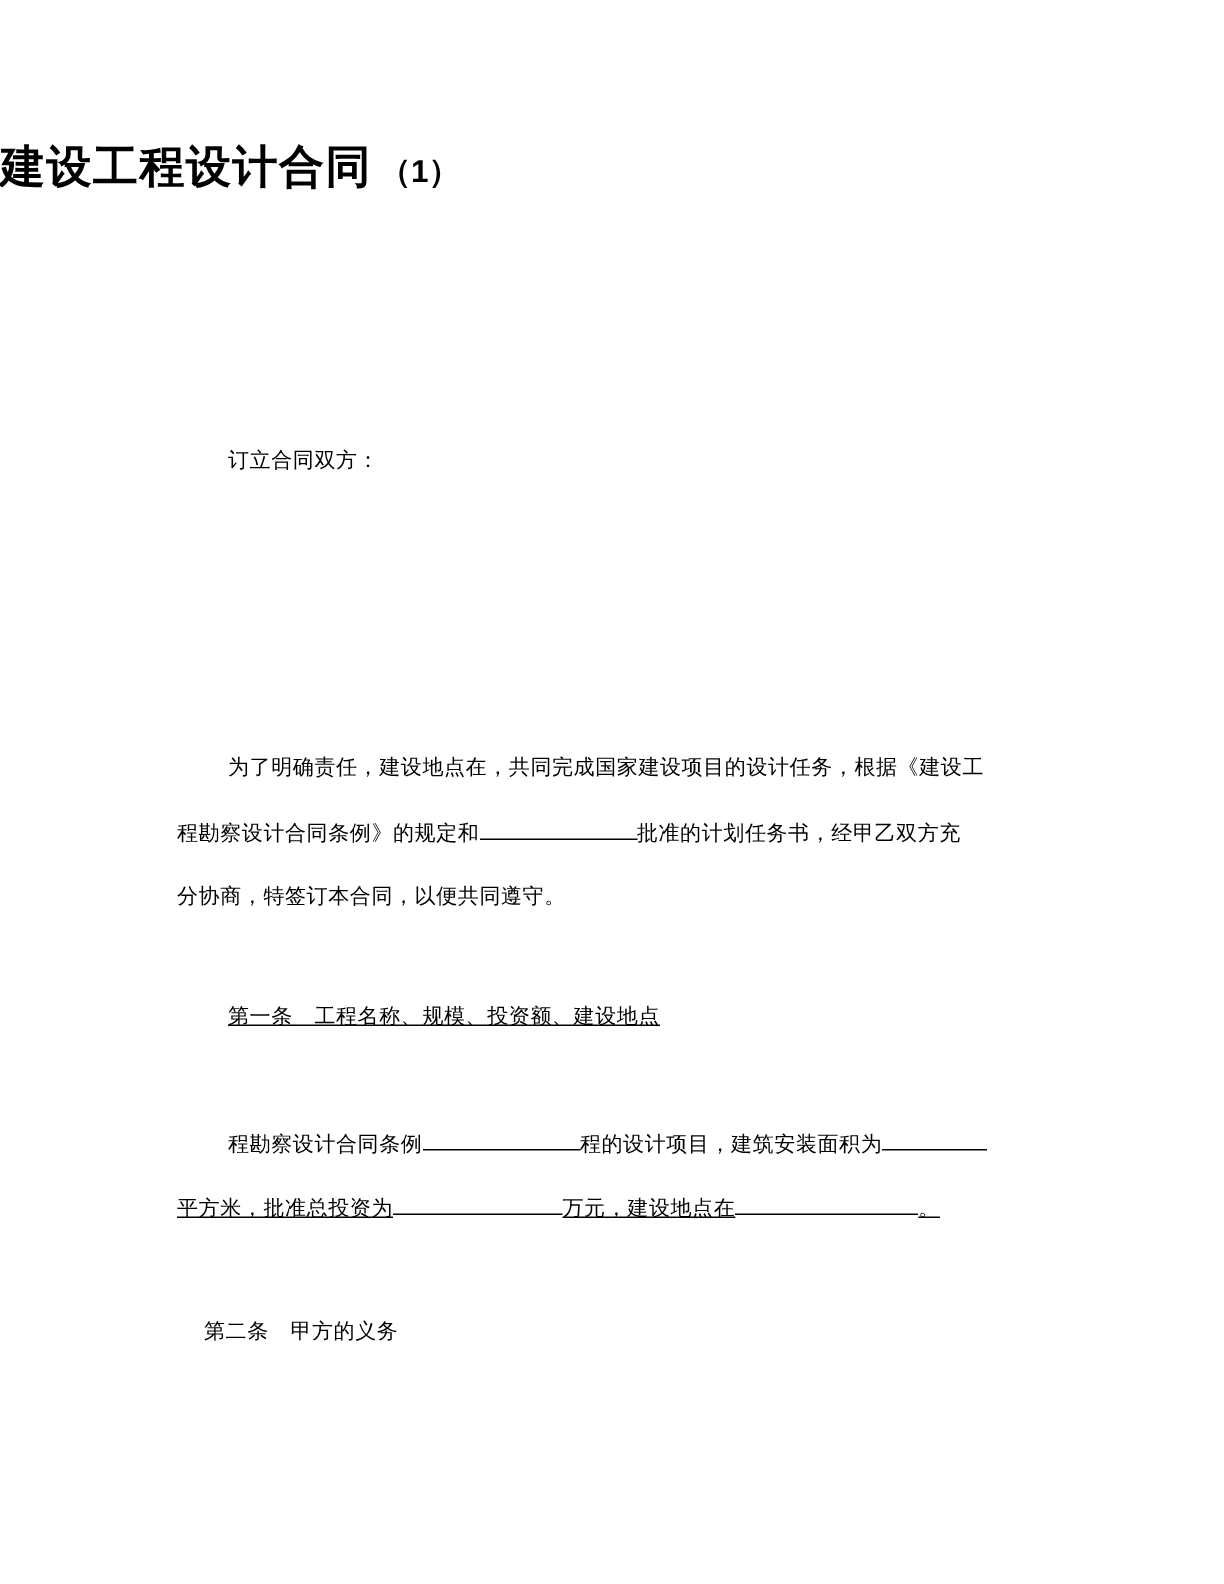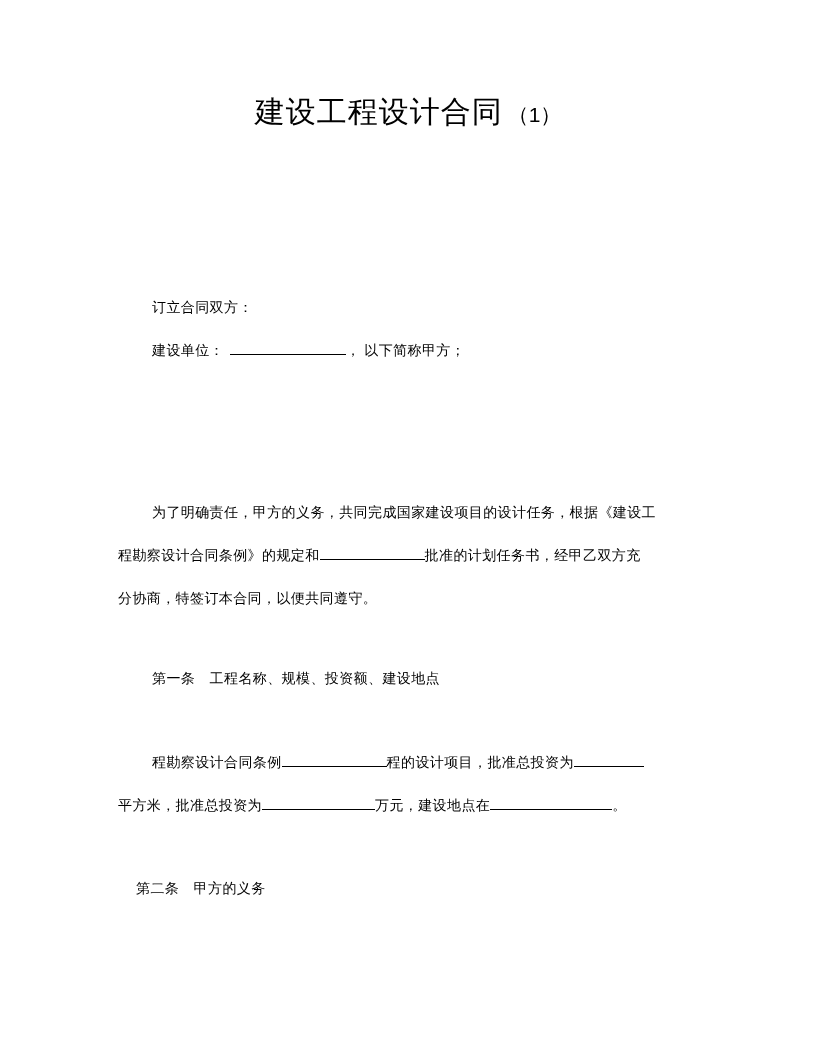--- a/index.html
+++ b/index.html
@@ -14,23 +14,23 @@
     background: #ffffff;
     overflow: hidden;
     font-family: "Liberation Serif", "DejaVu Serif", serif;
     color: #000000;
   }
   .doc-title {
     position: absolute;
     top: 92px;
     left: 0;
     width: 816px;
-    text-align: center;
+    text-align: left;
     font-family: "Liberation Sans", "DejaVu Sans", sans-serif;
-    font-weight: normal;
+    font-weight: bold;
     line-height: 40px;
     white-space: nowrap;
   }
   .doc-title .title-main {
     font-size: 30px;
     letter-spacing: 1px;
   }
   .doc-title .title-suffix {
     font-size: 21px;
     letter-spacing: 0;
@@ -61,38 +61,35 @@
 <body>
 
 <div class="page">
 
   <div class="doc-title">
     <span class="title-main">建设工程设计合同</span><span class="title-suffix">（1）</span>
   </div>
 
   <div class="line" style="top:297px; left:152px;">订立合同双方：</div>
 
-  <div class="line" style="top:340px; left:152px;">
-    <span>建设单位：</span><span class="gap-sm"></span><span class="blank w116"></span><span>， 以下简称甲方；</span>
-  </div>
 
 
-  <div class="line" style="top:502px; left:152px;">为了明确责任，甲方的义务，共同完成国家建设项目的设计任务，根据《建设工</div>
+  <div class="line" style="top:502px; left:152px;">为了明确责任，建设地点在，共同完成国家建设项目的设计任务，根据《建设工</div>
 
   <div class="line" style="top:545px; left:118px;">
     <span>程勘察设计合同条例》的规定和</span><span class="blank w105"></span><span>批准的计划任务书，经甲乙双方充</span>
   </div>
 
   <div class="line" style="top:588px; left:118px;">分协商，特签订本合同，以便共同遵守。</div>
 
-  <div class="line" style="top:668px; left:152px;">第一条　工程名称、规模、投资额、建设地点</div>
+  <div class="line" style="top:668px; left:152px;text-decoration:underline;">第一条　工程名称、规模、投资额、建设地点</div>
 
   <div class="line" style="top:752px; left:152px;">
-    <span>程勘察设计合同条例</span><span class="blank w105"></span><span>程的设计项目，批准总投资为</span><span class="blank w70"></span>
+    <span>程勘察设计合同条例</span><span class="blank w105"></span><span>程的设计项目，建筑安装面积为</span><span class="blank w70"></span>
   </div>
 
-  <div class="line" style="top:795px; left:118px;">
+  <div class="line" style="top:795px; left:118px;text-decoration:underline;">
     <span>平方米，批准总投资为</span><span class="blank w113"></span><span>万元，建设地点在</span><span class="blank w122"></span><span>。</span>
   </div>
 
   <div class="line" style="top:878px; left:136px;">第二条　甲方的义务</div>
 
 </div>
 
 </body></html>

